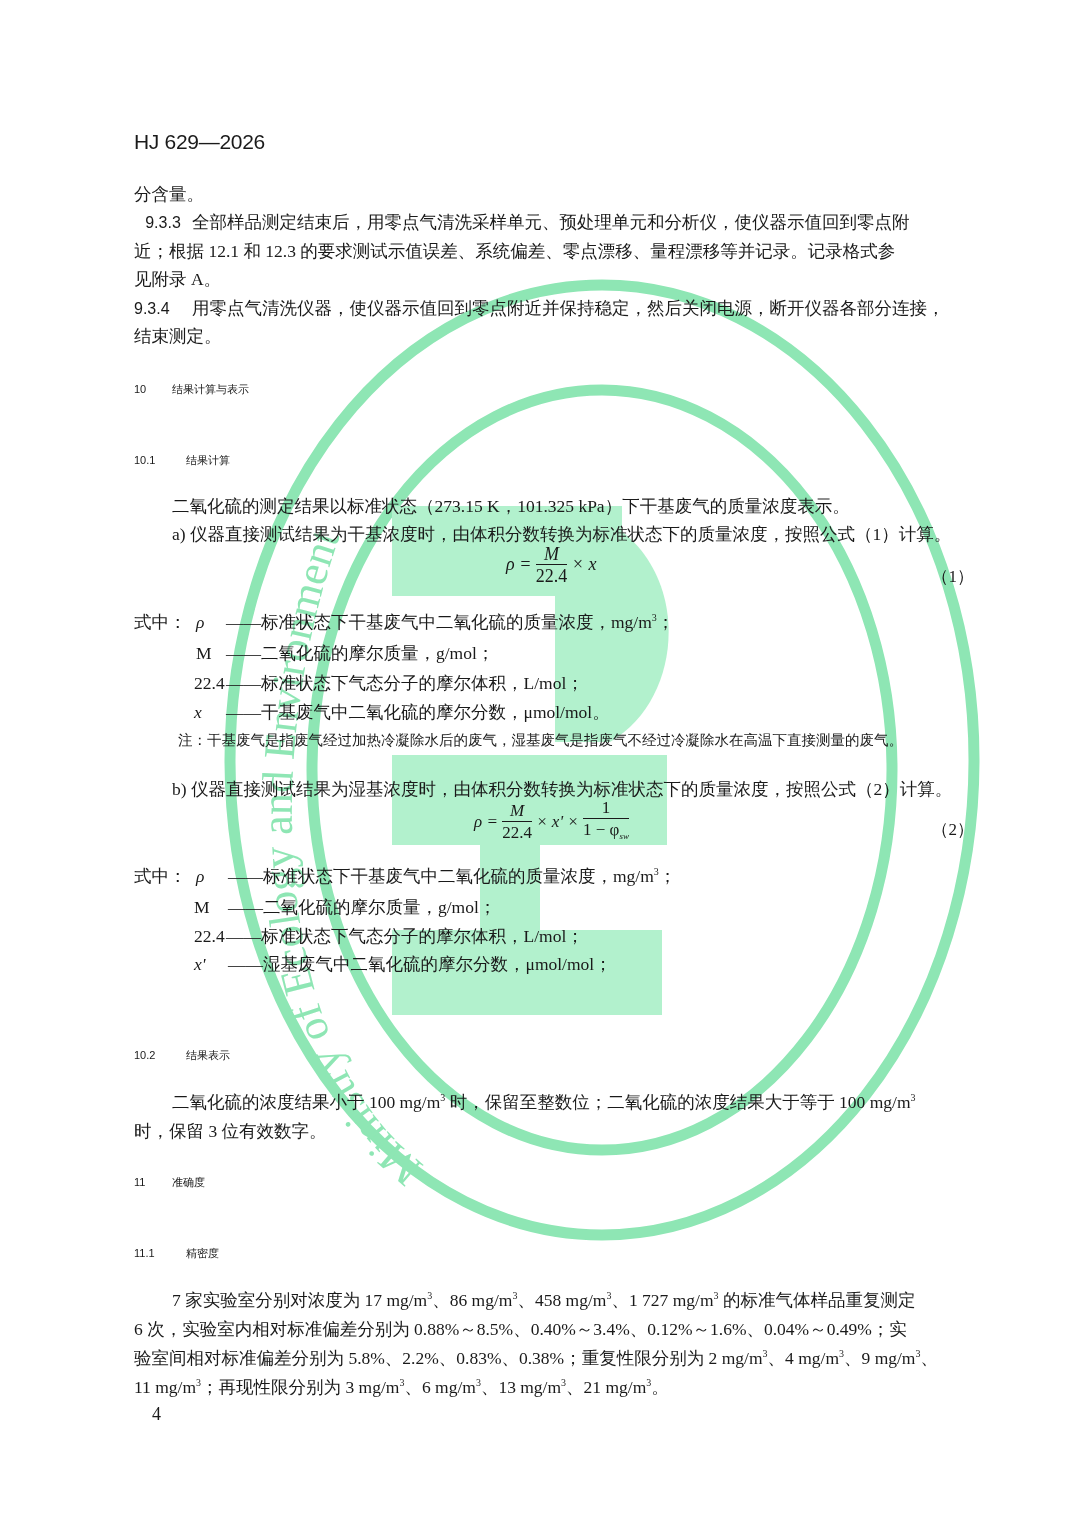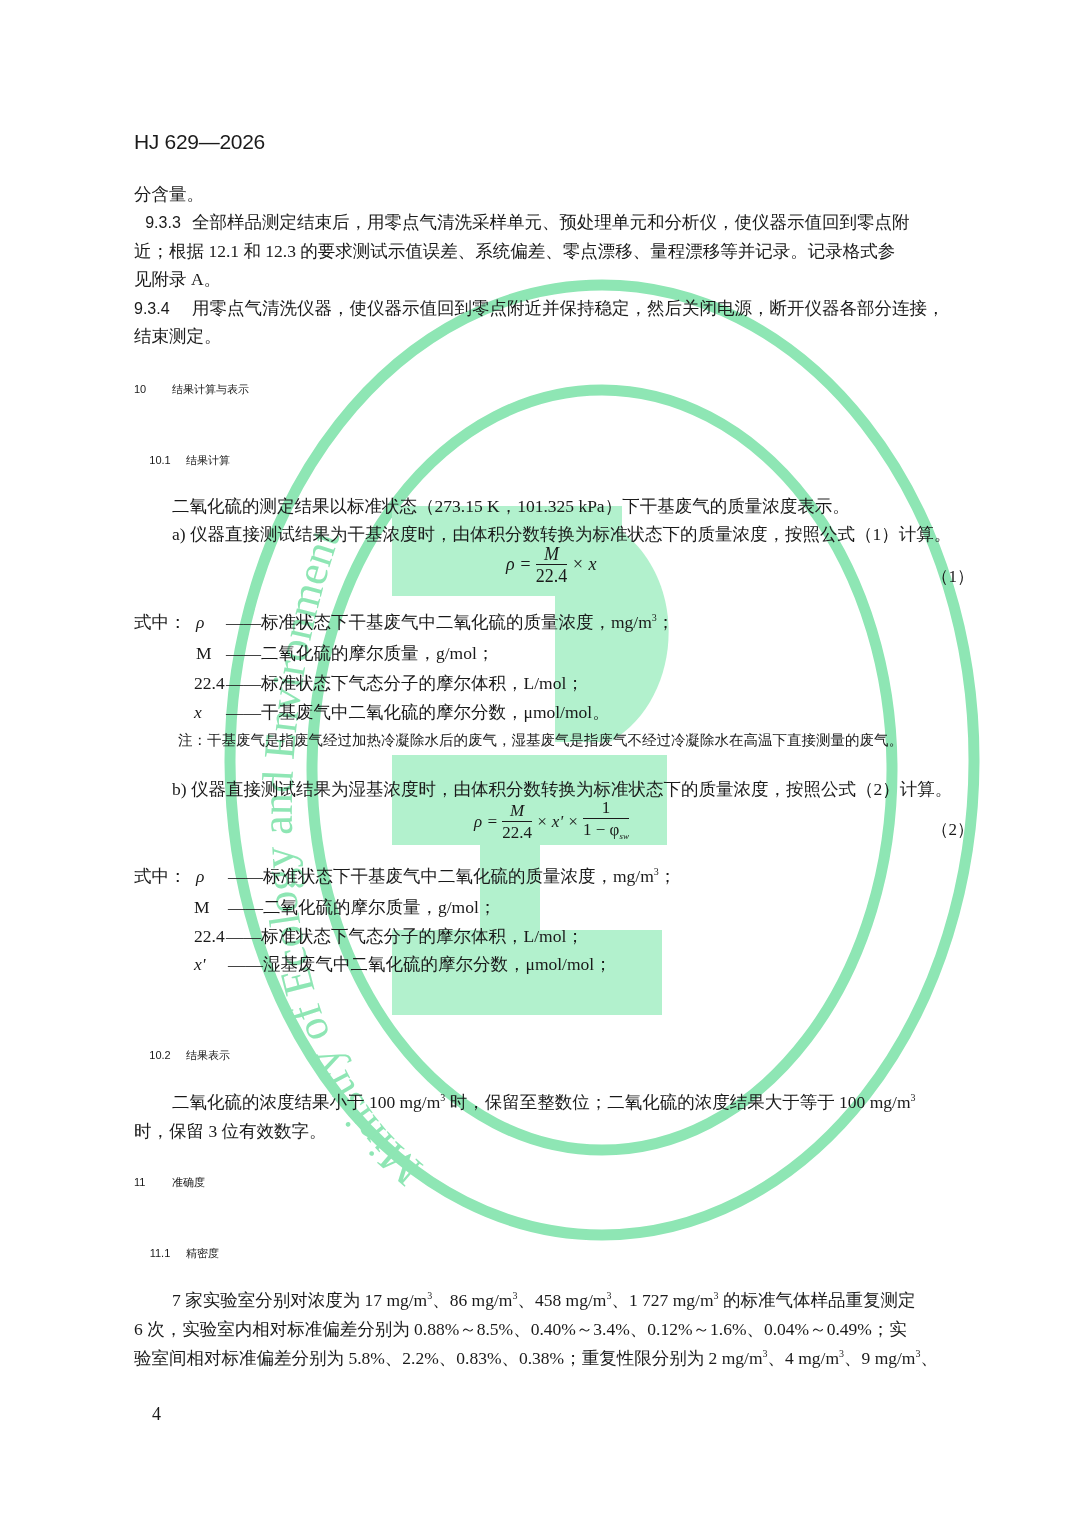--- a/index.html
+++ b/index.html
@@ -7,21 +7,21 @@
     width: 1080px; height: 1528px; background: #ffffff; position: relative; overflow: hidden;
     font-family: "Liberation Serif", "DejaVu Serif", serif; color: #1a1a1a;
   }
   .watermark { position: absolute; left: 0; top: 0; width: 1080px; height: 1528px; pointer-events: none; z-index: 0; }
   .page { position: absolute; left: 18px; top: 0; width: 1080px; height: 1192px; z-index: 1; }
   .abs { position: absolute; white-space: nowrap; }
   .hdr { left: 116px; top: 130px; font-size: 21px; font-family: "Liberation Sans", "DejaVu Sans", sans-serif; letter-spacing: -0.3px; }
   .para { font-size: 17.5px; line-height: 28.5px; }
   .h1 { font-family: "Liberation Sans", "DejaVu Sans", sans-serif; font-size: 11px; font-weight: normal; }
   .h1 .num { display: inline-block; width: 38px; }
-  .h2 .num { display: inline-block; width: 52px; text-align: center; }
+  .h2 .num { display: inline-block; width: 52px; }
   .var-row { position: absolute; font-size: 17.5px; white-space: nowrap; }
   .var-sym { display: inline-block; width: 72px; font-style: italic; }
   .var-sym.up { font-style: normal; }
   .note { font-size: 14.5px; }
   sup { font-size: 10px; vertical-align: 7px; line-height: 0; }
   .math { font-style: italic; }
   .frac { display: inline-block; vertical-align: middle; text-align: center; }
   .frac .n { display: block; border-bottom: 1px solid #1a1a1a; padding: 0 2px; line-height: 20px; }
   .frac .d { display: block; line-height: 22px; font-style: normal; }
   .eqno { position: absolute; right: 124px; font-size: 17px; }
@@ -153,15 +153,18 @@
     <span class="num">11.1</span><span>精密度</span>
   </div>
 
   <div class="abs para" style="left:154px; top:1286px;">
     <span>7 家实验室分别对浓度为 17 mg/m</span><sup>3</sup><span>、86 mg/m</span><sup>3</sup><span>、458 mg/m</span><sup>3</sup><span>、1 727 mg/m</span><sup>3</sup><span> 的标准气体样品重复测定</span>
   </div>
   <div class="abs para" style="left:116px; top:1315px;">6 次，实验室内相对标准偏差分别为 0.88%～8.5%、0.40%～3.4%、0.12%～1.6%、0.04%～0.49%；实</div>
   <div class="abs para" style="left:116px; top:1344px;">
     <span>验室间相对标准偏差分别为 5.8%、2.2%、0.83%、0.38%；重复性限分别为 2 mg/m</span><sup>3</sup><span>、4 mg/m</span><sup>3</sup><span>、9 mg/m</span><sup>3</sup><span>、</span>
   </div>
+  <div class="abs para" style="left:116px; top:1373px;">
+    <span>11 mg/m</span><sup>3</sup><span>；再现性限分别为 3 mg/m</span><sup>3</sup><span>、6 mg/m</span><sup>3</sup><span>、13 mg/m</span><sup>3</sup><span>、21 mg/m</span><sup>3</sup><span>。</span>
+  </div>
 
   <div class="abs pagenum">4</div>
 </div>
 
 </body></html>

